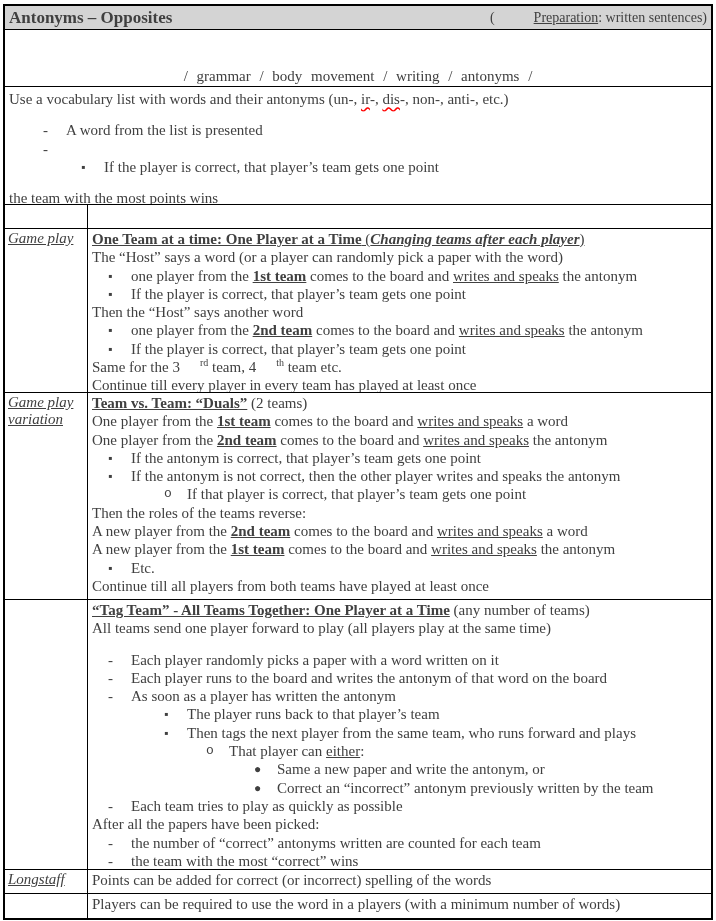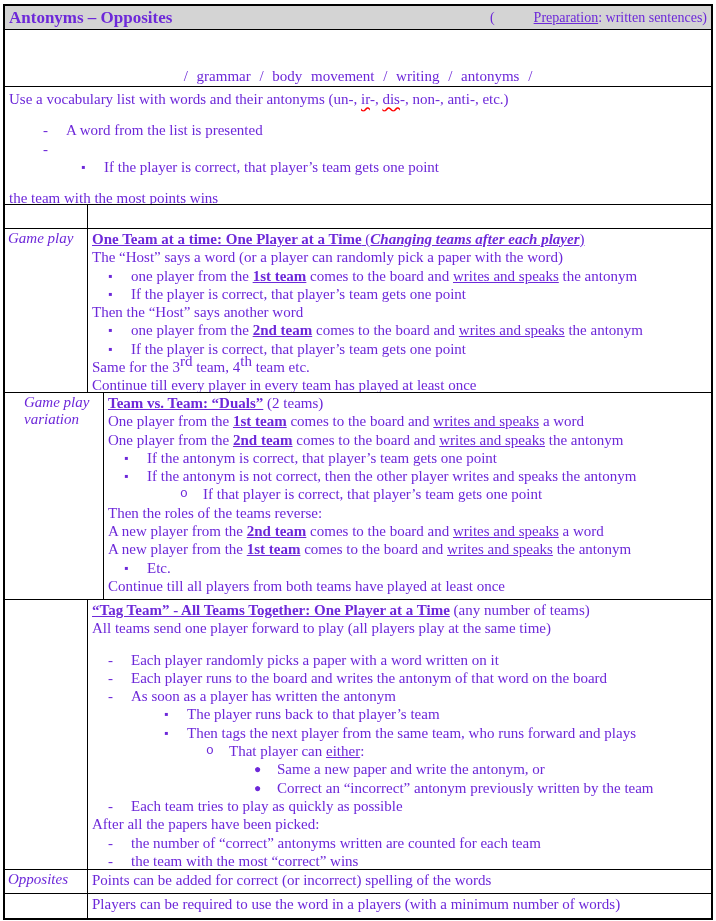--- a/index.html
+++ b/index.html
@@ -1,20 +1,20 @@
 <!DOCTYPE html>
 <html><head>
 <meta charset="utf-8">
 <style>
   html,body{margin:0;padding:0;background:#ffffff;}
   .page{
     width:656px;height:921px;box-sizing:border-box;
     padding:4px 3px 3px 3px;
     font-family:"Liberation Serif","DejaVu Serif",serif;
-    color:#6d28d9;
+    color:#404040;
   }
   .doc-table{border:2px solid #000;width:710px;box-sizing:border-box;}
   .row{border-bottom:1px solid #000;box-sizing:border-box;overflow:hidden;}
   .row:last-child{border-bottom:none;}
 
   
   .title-row{
     height:24px;background:#d4d4d4;
     display:flex;justify-content:space-between;align-items:center;
     padding:0 4px;
@@ -28,29 +28,29 @@
 
   
   .intro-row{height:118px;padding:3px 4px;font-size:15px;line-height:18.3px;}
 
   
   .two-col{display:flex;}
   .label-cell{
     width:83px;flex:none;border-right:1px solid #000;box-sizing:border-box;
     padding:1px 3px;font-size:15px;font-style:italic;
   }
-  .label-cell .lbl{}
+  .label-cell .lbl{text-decoration:underline;}
   .content-cell{flex:1;min-width:0;padding:1px 4px;font-size:15px;line-height:18.3px;box-sizing:border-box;}
 
   .copyright-row{height:27px;}
   .copyright-row .content-cell{display:flex;align-items:center;justify-content:center;font-weight:bold;font-size:15px;}
   .spacer-row{height:24px;}
 
   .sec-0{height:164px;}
-  .sec-1{height:207px;padding-left:16px;}
+  .sec-1{height:207px;}
   .sec-2{height:270px;}
   .sec-3{height:24px;}
   .sec-4{height:24px;}
 
   
   .line{min-height:18.3px;}
   .line.blank{height:13px;min-height:13px;}
   .line.bul{display:flex;}
   .bullet{flex:none;width:23px;}
   .lv1{padding-left:16px;}
@@ -61,21 +61,21 @@
   .bullet.sq{font-size:12px;}
   .bullet.o{font-family:"Liberation Mono","DejaVu Sans Mono",monospace;font-size:13px;}
   .bullet.disc{font-size:12px;}
   .txt{min-width:0;}
 
   
   .b{font-weight:bold;}
   .i{font-style:italic;}
   .u{text-decoration:underline;}
   .w{text-decoration:underline;text-decoration-style:wavy;text-decoration-color:#ff0000;text-underline-offset:2px;}
-  sup{font-size:15px;line-height:0;}
+  sup{font-size:10px;line-height:0;margin-left:20px;}
 </style>
 </head>
 <body>
 
 <div class="page">
   <div class="doc-table">
 
     <div class="row title-row">
       <span class="title">Antonyms – Opposites</span>
       <span class="prep"><span>(</span><span class="iu">Preparation</span><span>: written sentences)</span></span>
@@ -211,21 +211,21 @@
               <span class="bullet dash">-</span>
               <span class="txt"><span>the number of “correct” antonyms written are counted for each team</span></span>
             </div>
             <div class="line lv1 bul">
               <span class="bullet dash">-</span>
               <span class="txt"><span>the team with the most “correct” wins</span></span>
             </div>
           </div>
         </div>
         <div class="row two-col section-row sec-3">
-          <div class="label-cell"><span class="lbl">Opposites</span></div>
+          <div class="label-cell"><span class="lbl">Longstaff</span></div>
           <div class="content-cell">
             <div class="line"><span class="txt"><span>Points can be added for correct (or incorrect) spelling of the words</span></span></div>
           </div>
         </div>
         <div class="row two-col section-row sec-4">
           <div class="label-cell"></div>
           <div class="content-cell">
             <div class="line"><span class="txt"><span>Players can be required to use the word in a players (with a minimum number of words)</span></span></div>
           </div>
         </div>

